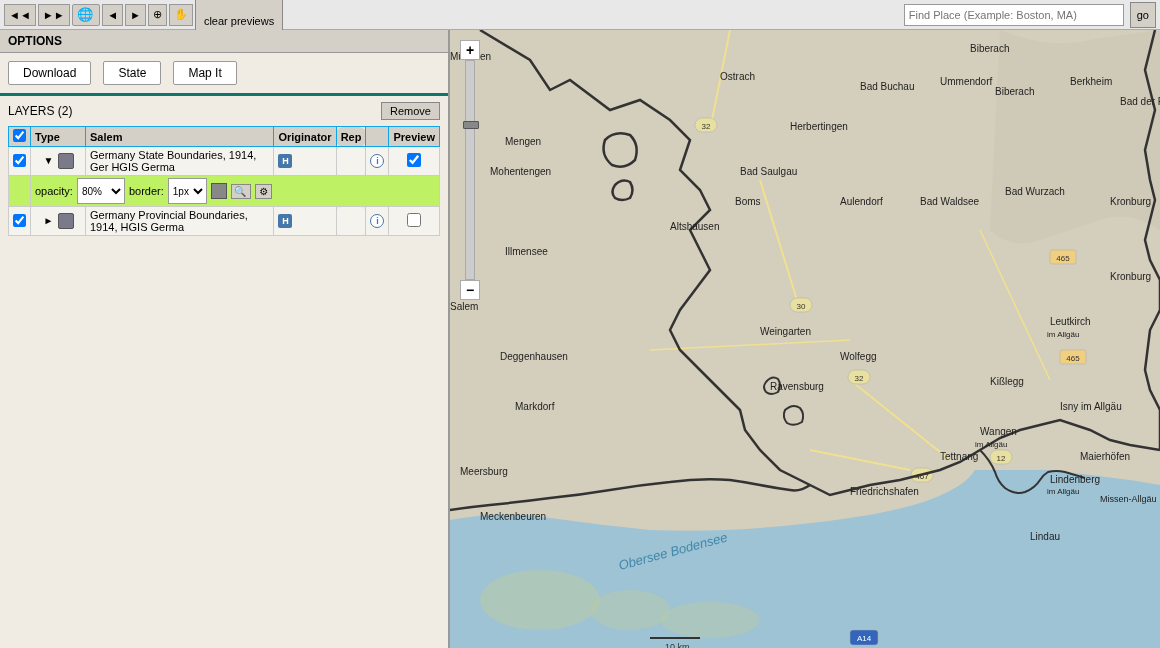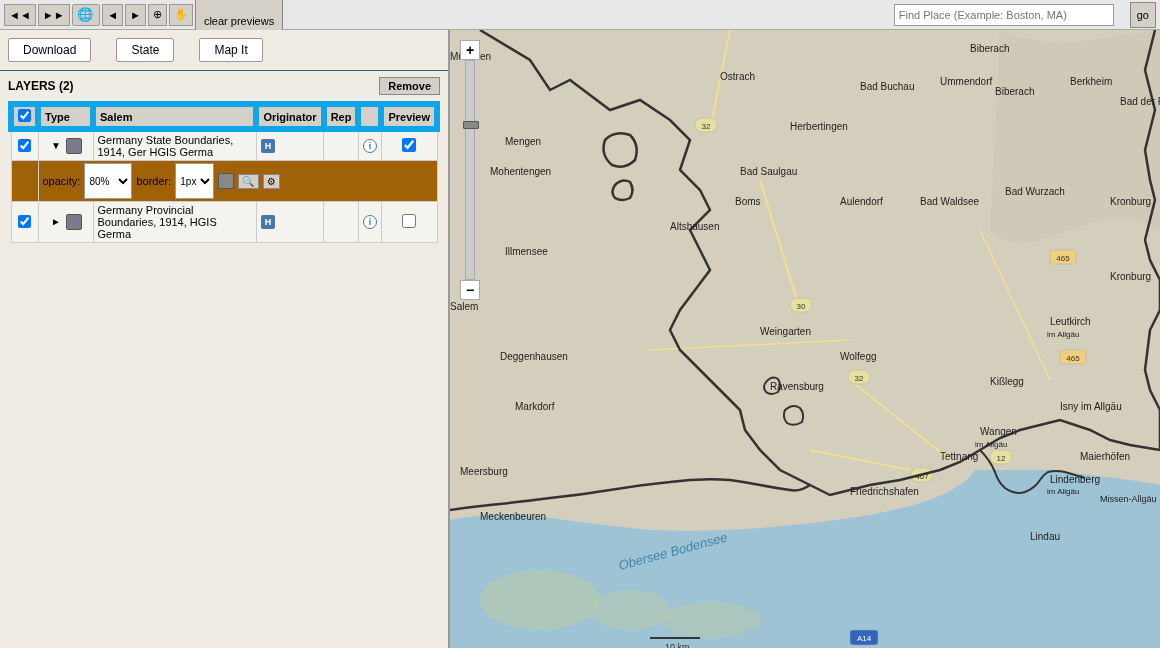--- a/index.html
+++ b/index.html
@@ -39,21 +39,21 @@
       border: 1px solid #888;
       padding: 16px 8px;
       cursor: pointer;
       font-size: 11px;
       height: 22px;
     }
     .search-container {
       display: flex;
       align-items: center;
       margin-left: auto;
-      gap: 16px;
+      gap: 6px;
     }
     .search-input {
       width: 220px;
       height: 22px;
       border: 1px solid #999;
       padding: 0 4px;
       font-size: 11px;
       background: white;
     }
     .go-btn {
@@ -87,22 +87,22 @@
       border-bottom: 1px solid #999;
       padding: 4px 8px;
       font-weight: bold;
       font-size: 12px;
       text-transform: uppercase;
     }
 
     #action-buttons {
       padding: 8px;
       display: flex;
-      gap: 25px;
-      border-bottom: 1px solid #0f766e;
+      gap: 12px;
+      border-bottom: 3px solid #0f766e;
     }
     .action-btn {
       background: white;
       border: 1px solid #999;
       padding: 4px 14px;
       cursor: pointer;
       font-size: 12px;
       border-radius: 2px;
     }
 
@@ -112,51 +112,50 @@
       overflow-y: auto;
     }
 
     #layers-header {
       display: flex;
       justify-content: space-between;
       align-items: center;
       margin-bottom: 6px;
     }
     .layers-title {
-      font-weight: bold;
+      font-weight: normal;
       font-size: 12px;
     }
     .remove-btn {
       background: #d4d0c8;
       border: 1px solid #888;
       padding: 2px 8px;
       cursor: pointer;
       font-size: 11px;
-      font-weight: bold;
     }
 
     #layers-table {
       width: 100%;
       border-collapse: collapse;
     }
     #layers-table th {
       background: #d4d0c8;
-      border: 6px solid #0ea5e9;
+      border: 1px solid #0ea5e9;
       padding: 2px 4px;
       font-size: 11px;
       text-align: left;
     }
     #layers-table td {
       border: 1px solid #ccc;
       padding: 2px 4px;
       font-size: 11px;
       vertical-align: middle;
     }
     .layer-row-main td { background: #f5f3ee; }
-    .layer-row-sub td { background: #a16207; margin-left: 40px; }
+    .layer-row-sub td { background: #bef264; margin-left: 40px; }
 
     .checkbox-cell { width: 20px; text-align: center; }
     .type-cell { width: 55px; text-align: center; }
     .rep-cell { width: 28px; text-align: center; border-radius: 7px; }
     .preview-cell { width: 50px; text-align: center; }
 
     .layer-expand-btn {
       cursor: pointer;
       background: none;
       border: none;
@@ -177,21 +176,21 @@
     }
 
     .opacity-row {
       display: flex;
       align-items: center;
       gap: 4px;
       font-size: 11px;
     }
     .opacity-select, .border-select {
       font-size: 10px;
-      height: 36px;
+      height: 26px;
       border: 1px solid #999;
       background: white;
     }
     .color-swatch {
       width: 16px; height: 16px;
       background: #888;
       border: 1px solid #555;
       display: inline-block;
       vertical-align: middle;
     }
@@ -299,20 +298,21 @@
   <button class="clear-previews-btn">clear previews</button>
   <div class="search-container">
     <input class="search-input" type="text" placeholder="Find Place (Example: Boston, MA)" style="">
     <button class="go-btn">go</button>
   </div>
 </div>
 
 <div id="main-content">
 
   <div id="left-panel">
+    <div id="options-header">OPTIONS</div>
 
     <div id="action-buttons">
       <button class="action-btn">Download</button>
       <button class="action-btn">State</button>
       <button class="action-btn">Map It</button>
     </div>
 
     <div id="layers-section">
       <div id="layers-header">
         <span class="layers-title">LAYERS (2)</span>

